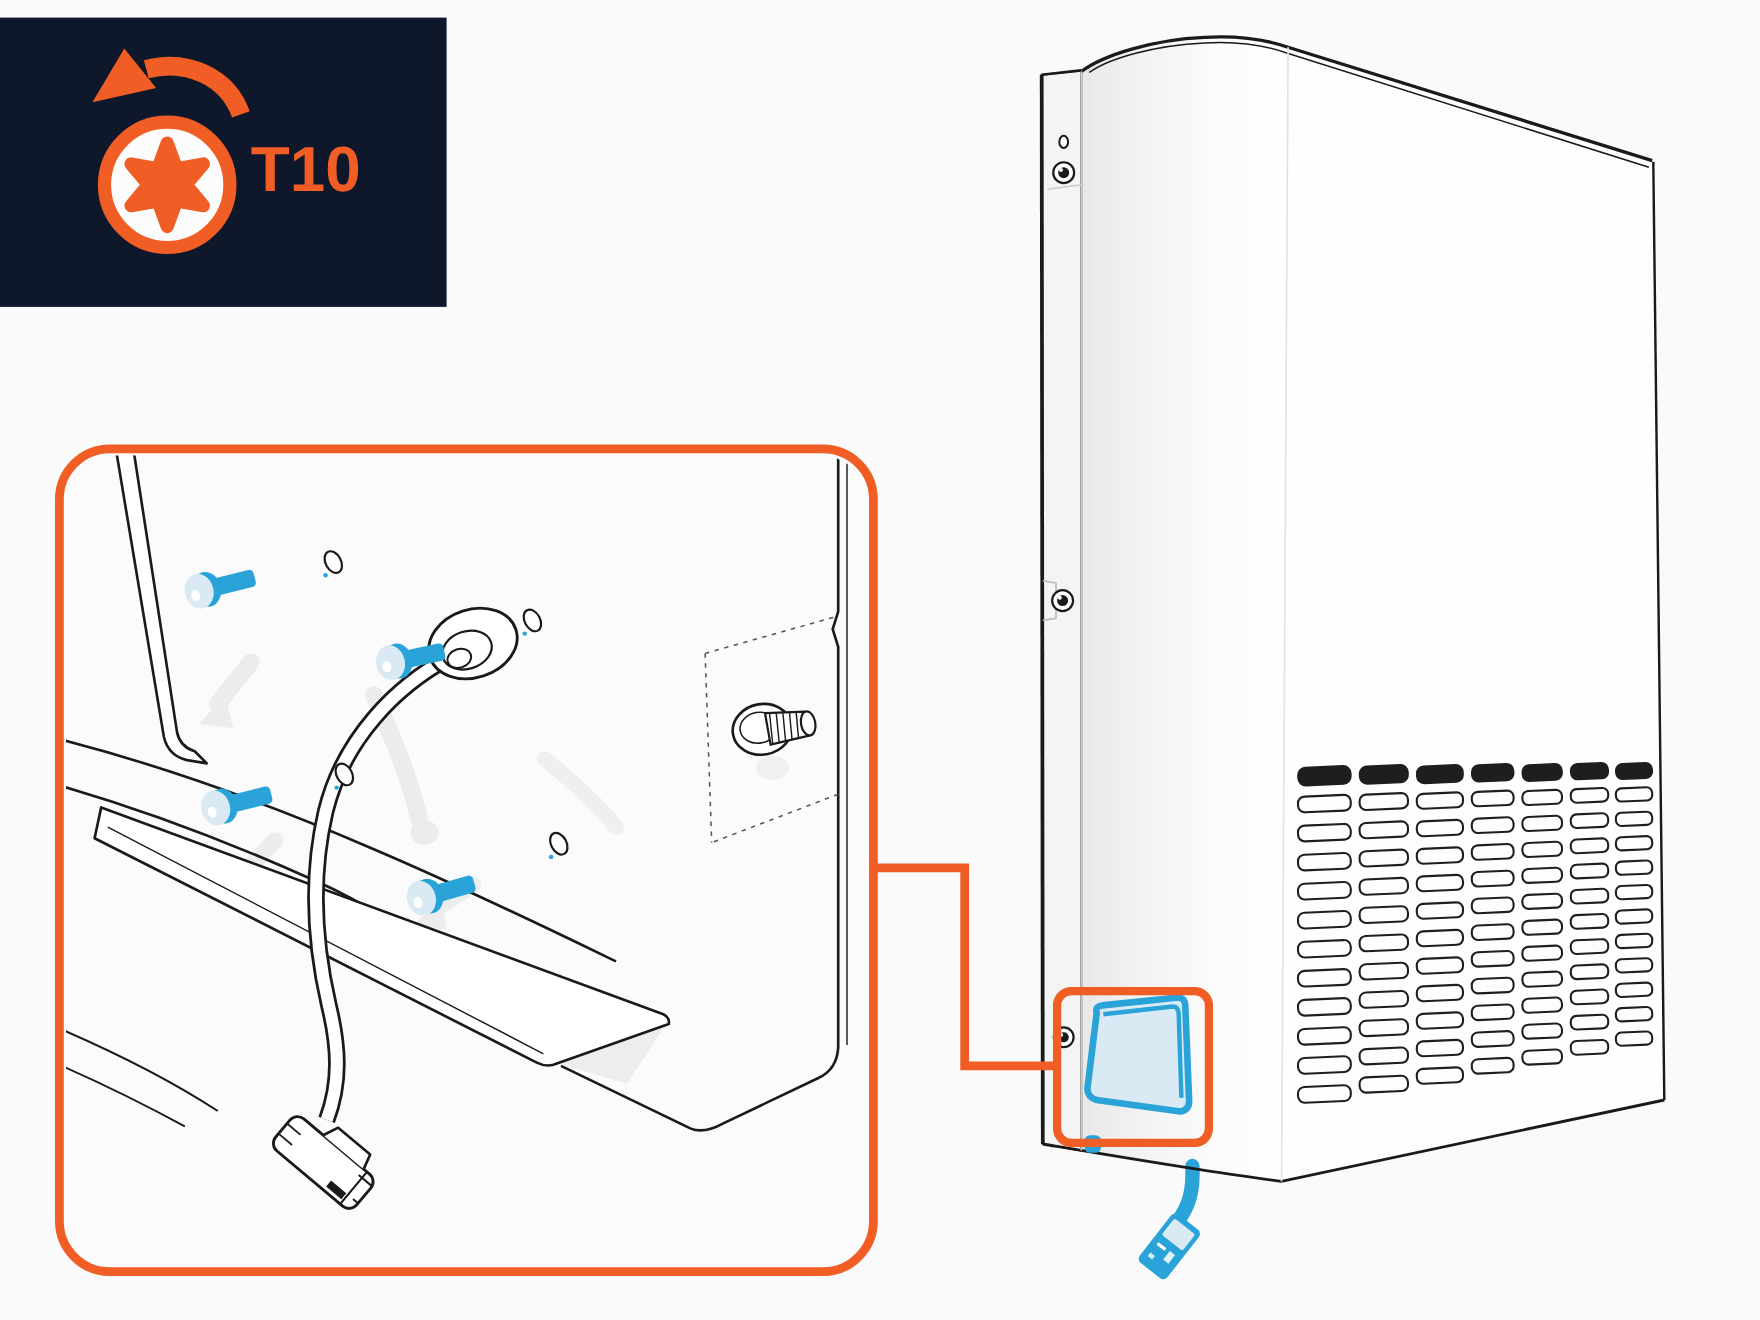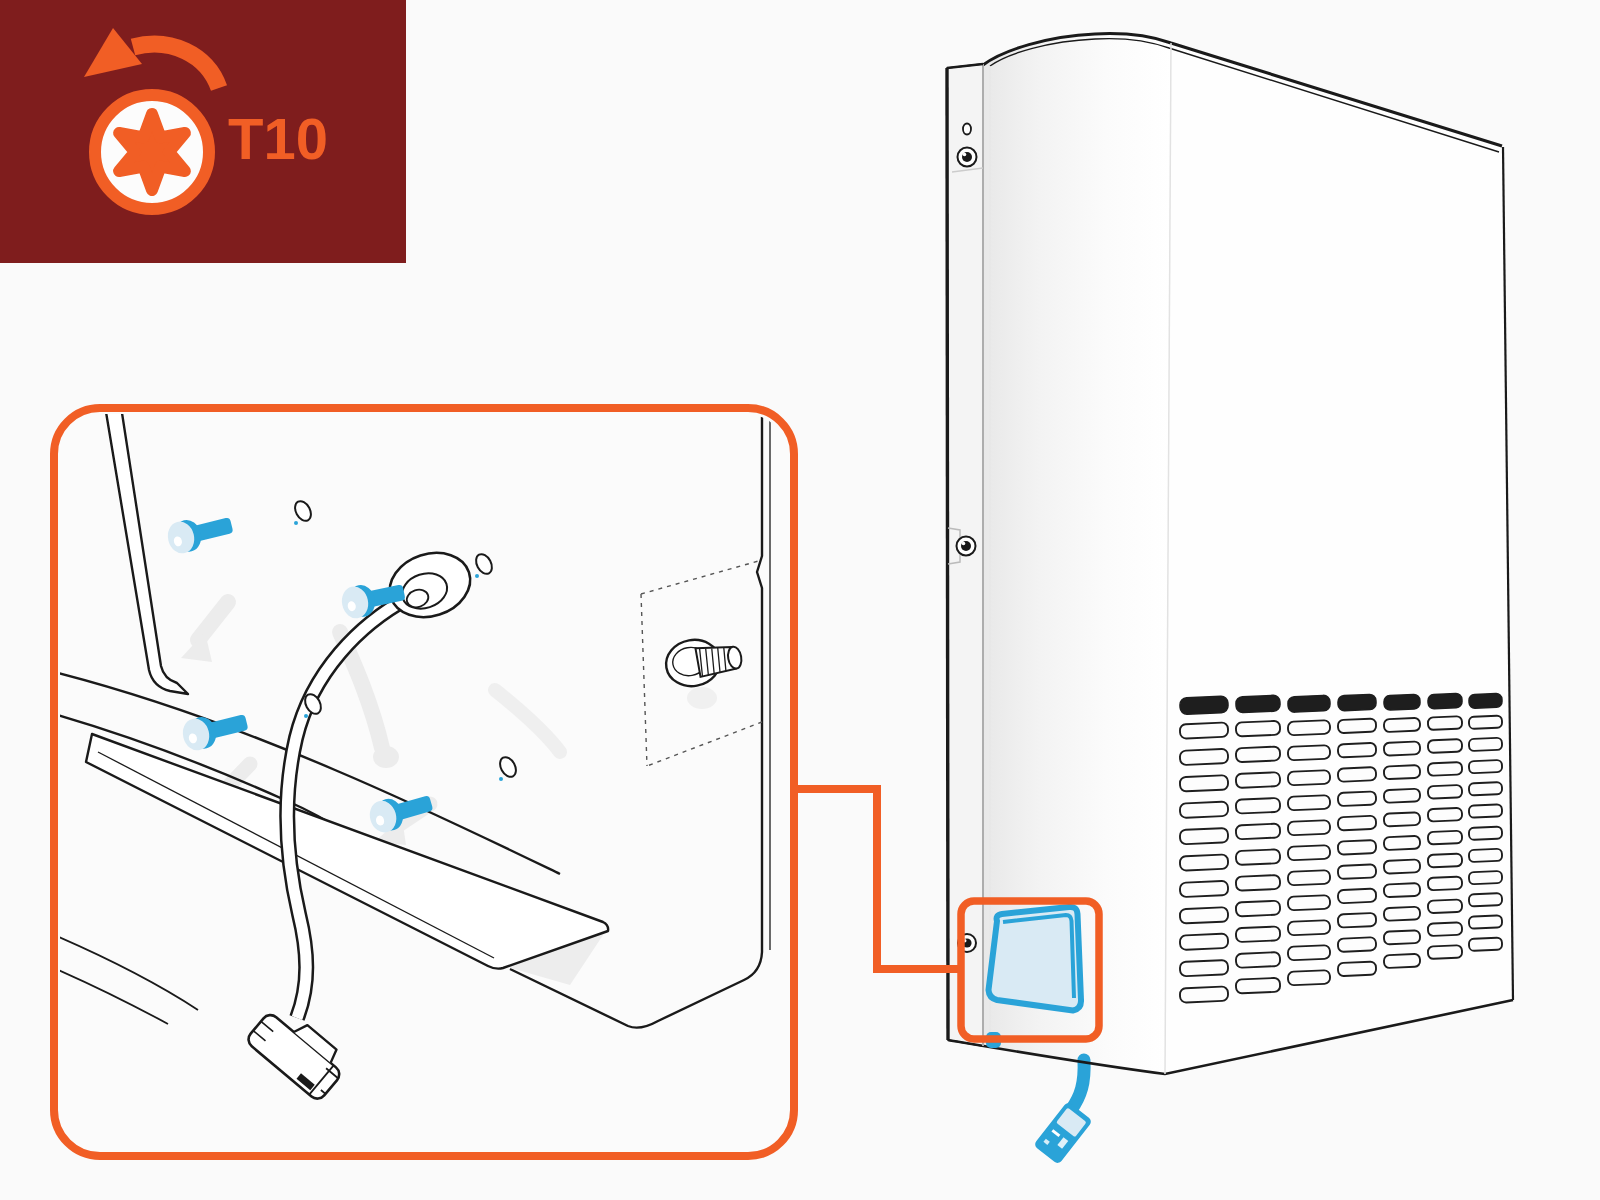--- a/index.html
+++ b/index.html
@@ -1,18 +1,18 @@
 <!DOCTYPE html>
 <html><head>
 <meta charset="utf-8">
 <style>
   html,body{margin:0;padding:0;background:#FAFAFA;}
   .canvas{position:relative;width:1600px;height:1200px;background:#FAFAFA;overflow:hidden;
           font-family:"Liberation Sans", sans-serif;}
-  .tool-badge{position:absolute;left:0;top:0;width:406px;height:263px;background:#7f1d1d;}
+  .tool-badge{position:absolute;left:0;top:16px;width:406px;height:263px;background:#0f172a;}
   .tool-size-label{position:absolute;left:228px;top:110px;font-size:58px;font-weight:700;
           color:#F15E25;letter-spacing:0px;line-height:1;}
   svg{display:block;}
   .illustration{position:absolute;left:0;top:0;}
 </style>
 </head>
 <body>
 
 <div class="canvas">
 

